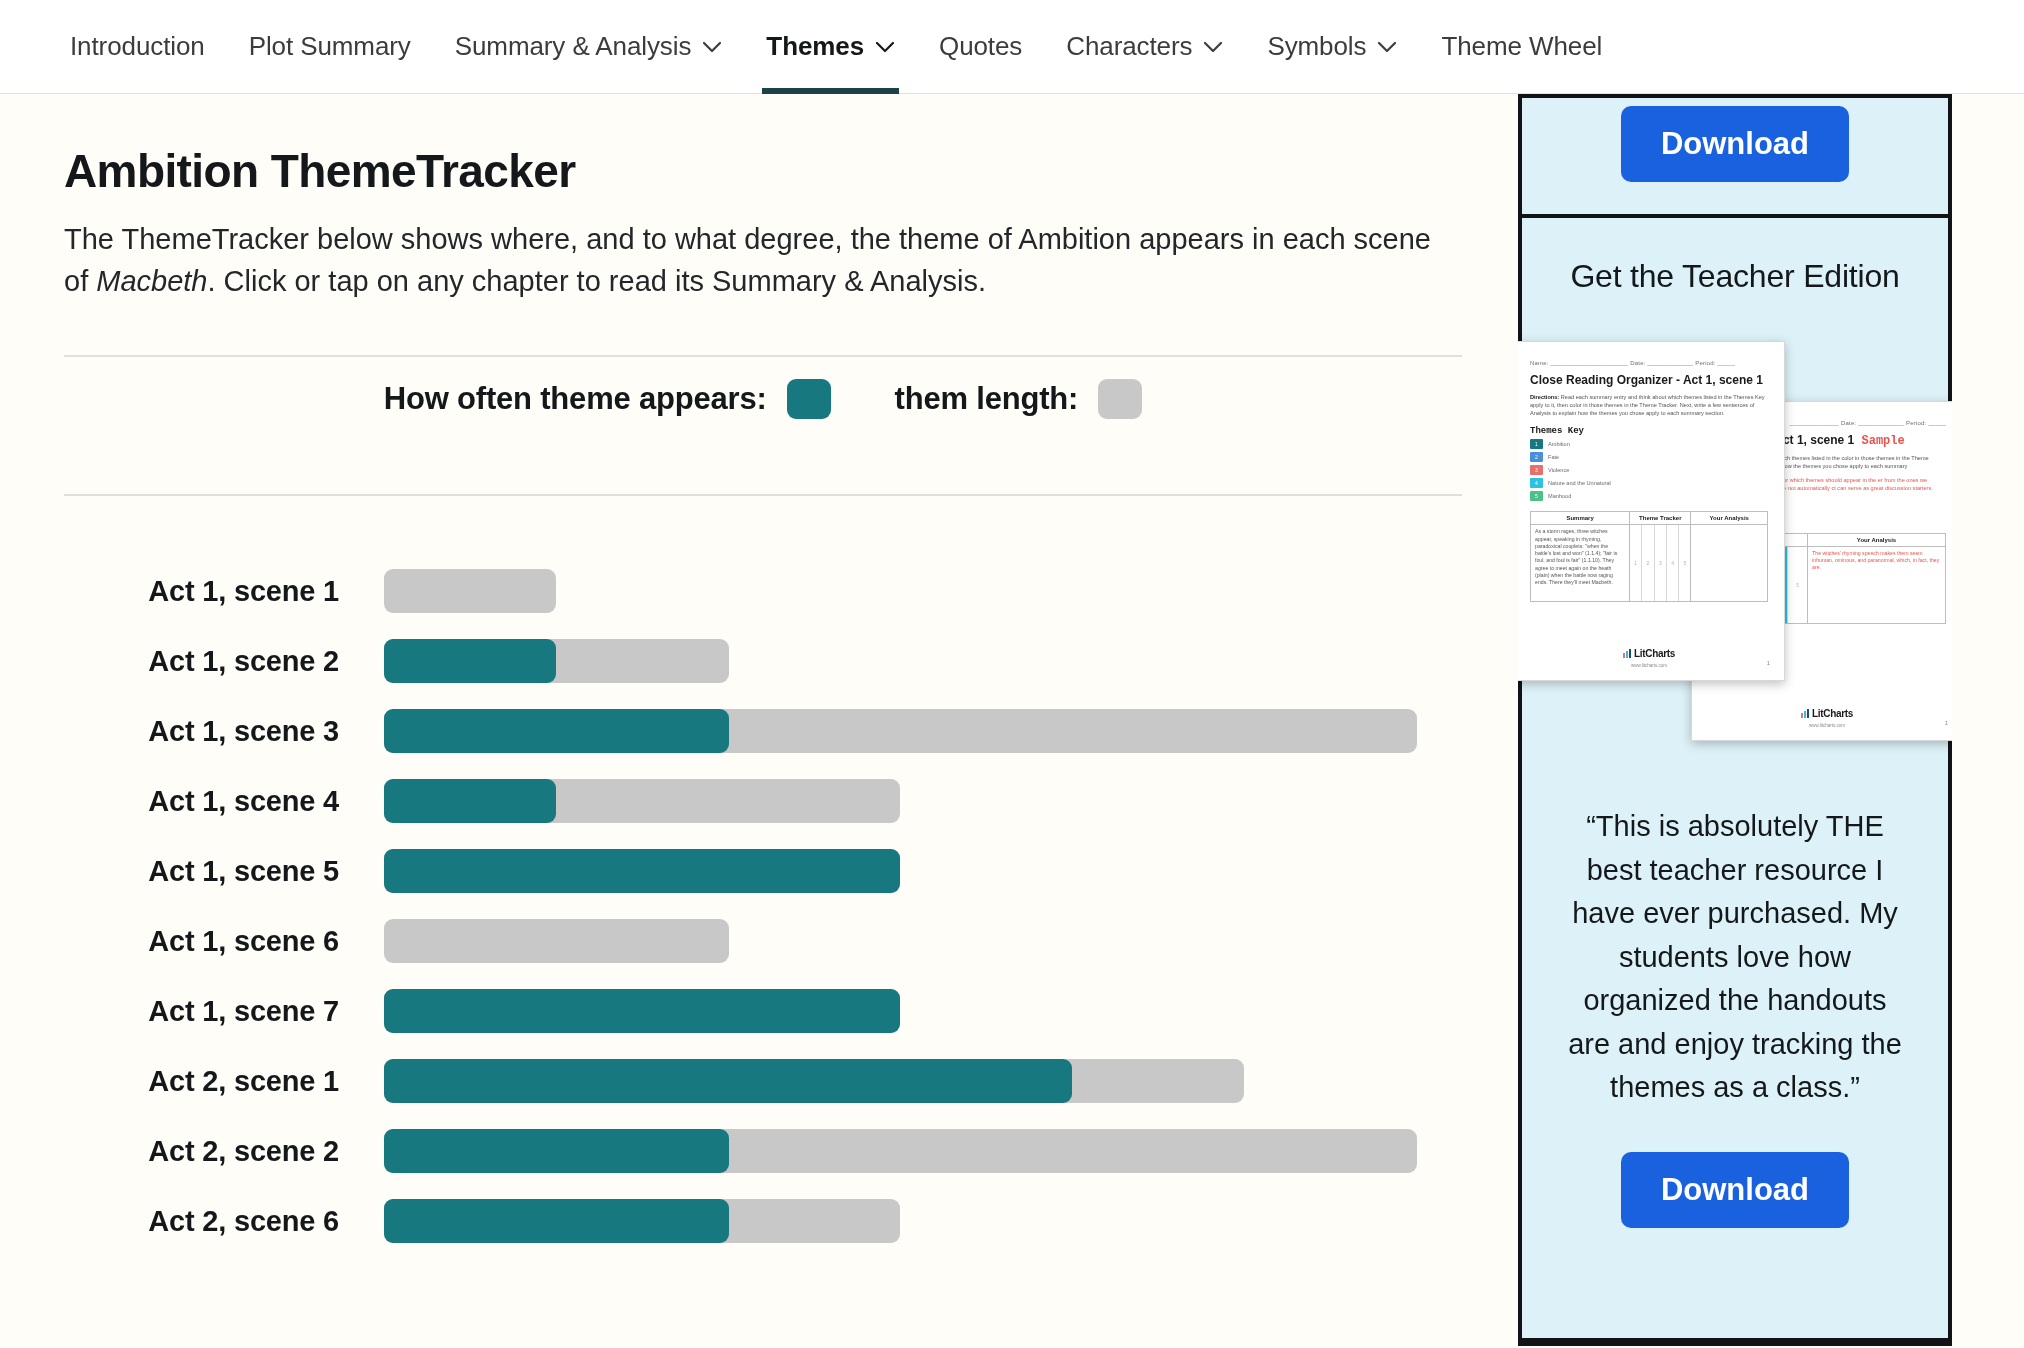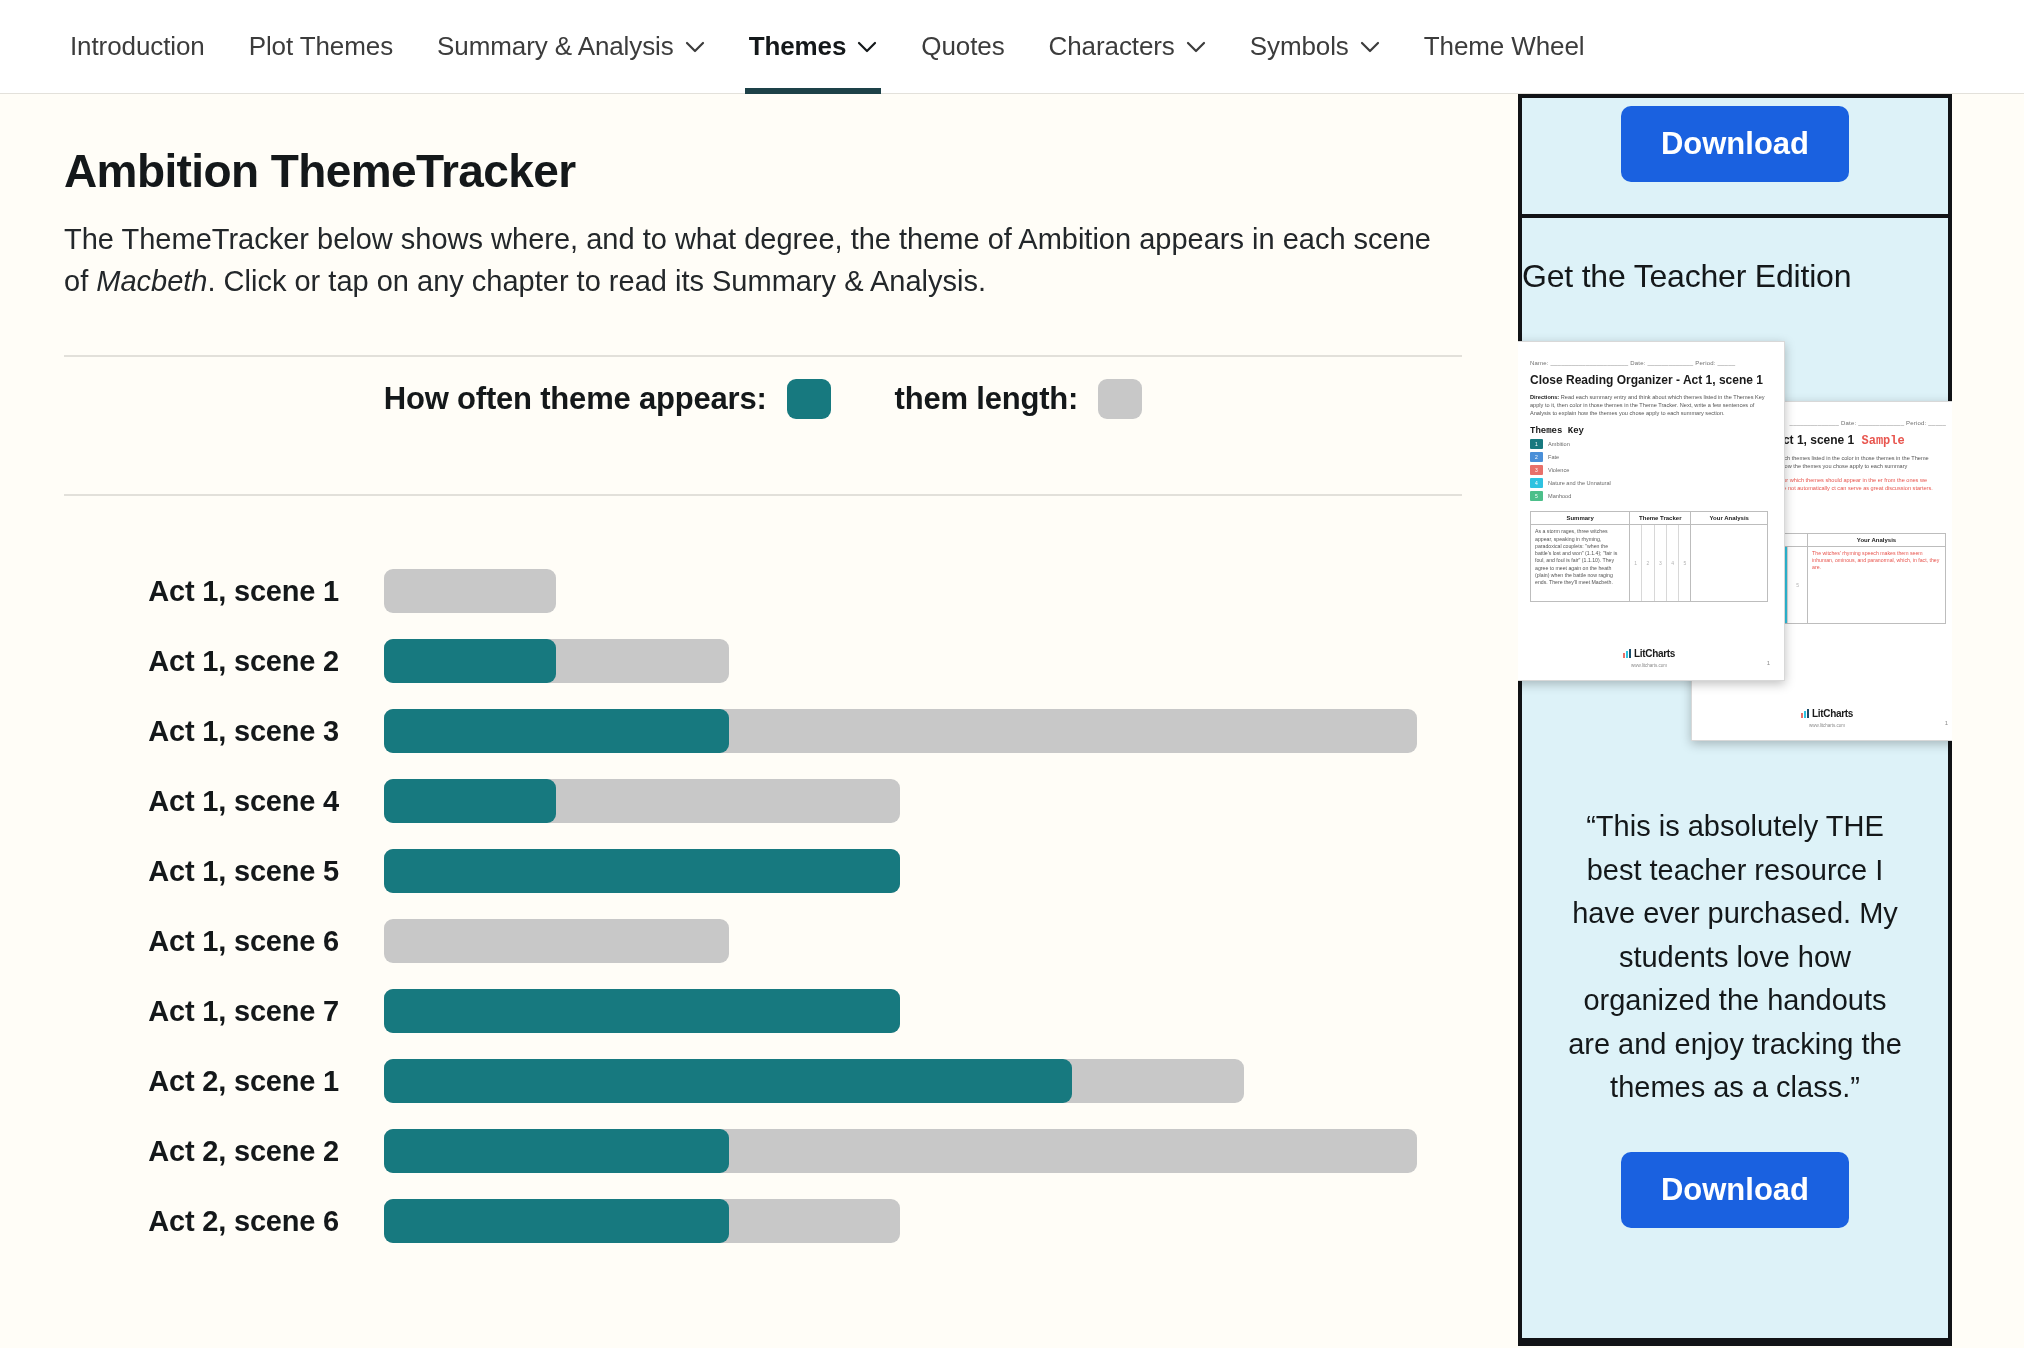--- a/index.html
+++ b/index.html
@@ -112,21 +112,21 @@
   .btn-download {
     background: #1a61e0; color: #ffffff;
     font-size: 31px; font-weight: bold;
     border: none; border-radius: 10px;
     padding: 20px 40px;
     cursor: pointer;
     font-family: "Liberation Sans", sans-serif;
   }
   .panel-teacher { padding: 40px 0 0 0; height: 1124px; }
   .teacher-title {
-    font-size: 32px; color: #14181a; font-weight: normal;
+    text-align: center; font-size: 32px; color: #14181a; font-weight: normal;
     letter-spacing: -0.2px;
   }
   .thumbs { position: relative; height: 430px; margin-top: 46px; }
   .doc {
     position: absolute; background: #ffffff;
     border: 1px solid #d8d8d8;
     box-shadow: 0 3px 10px rgba(0,0,0,.25);
     overflow: hidden;
   }
   .doc-a { left: -9px; top: 0; width: 272px; height: 340px; padding: 18px 16px; z-index: 2; }
@@ -177,21 +177,21 @@
 </head>
 <body>
 
 <div id="app">
 
   <div class="navbar" id="navbar">
       <div class="nav-item">
         <span>Introduction</span>
       </div>
       <div class="nav-item">
-        <span>Plot Themes</span>
+        <span>Plot Summary</span>
       </div>
       <div class="nav-item">
         <span>Summary &amp; Analysis</span>
         <span class="chev">
           <svg viewBox="0 0 20 12">
             <path d="M2 2 L10 10 L18 2" fill="none" stroke="currentColor" stroke-width="2.2" stroke-linecap="round" stroke-linejoin="round"></path>
           </svg>
         </span>
       </div>
       <div class="nav-item active">

